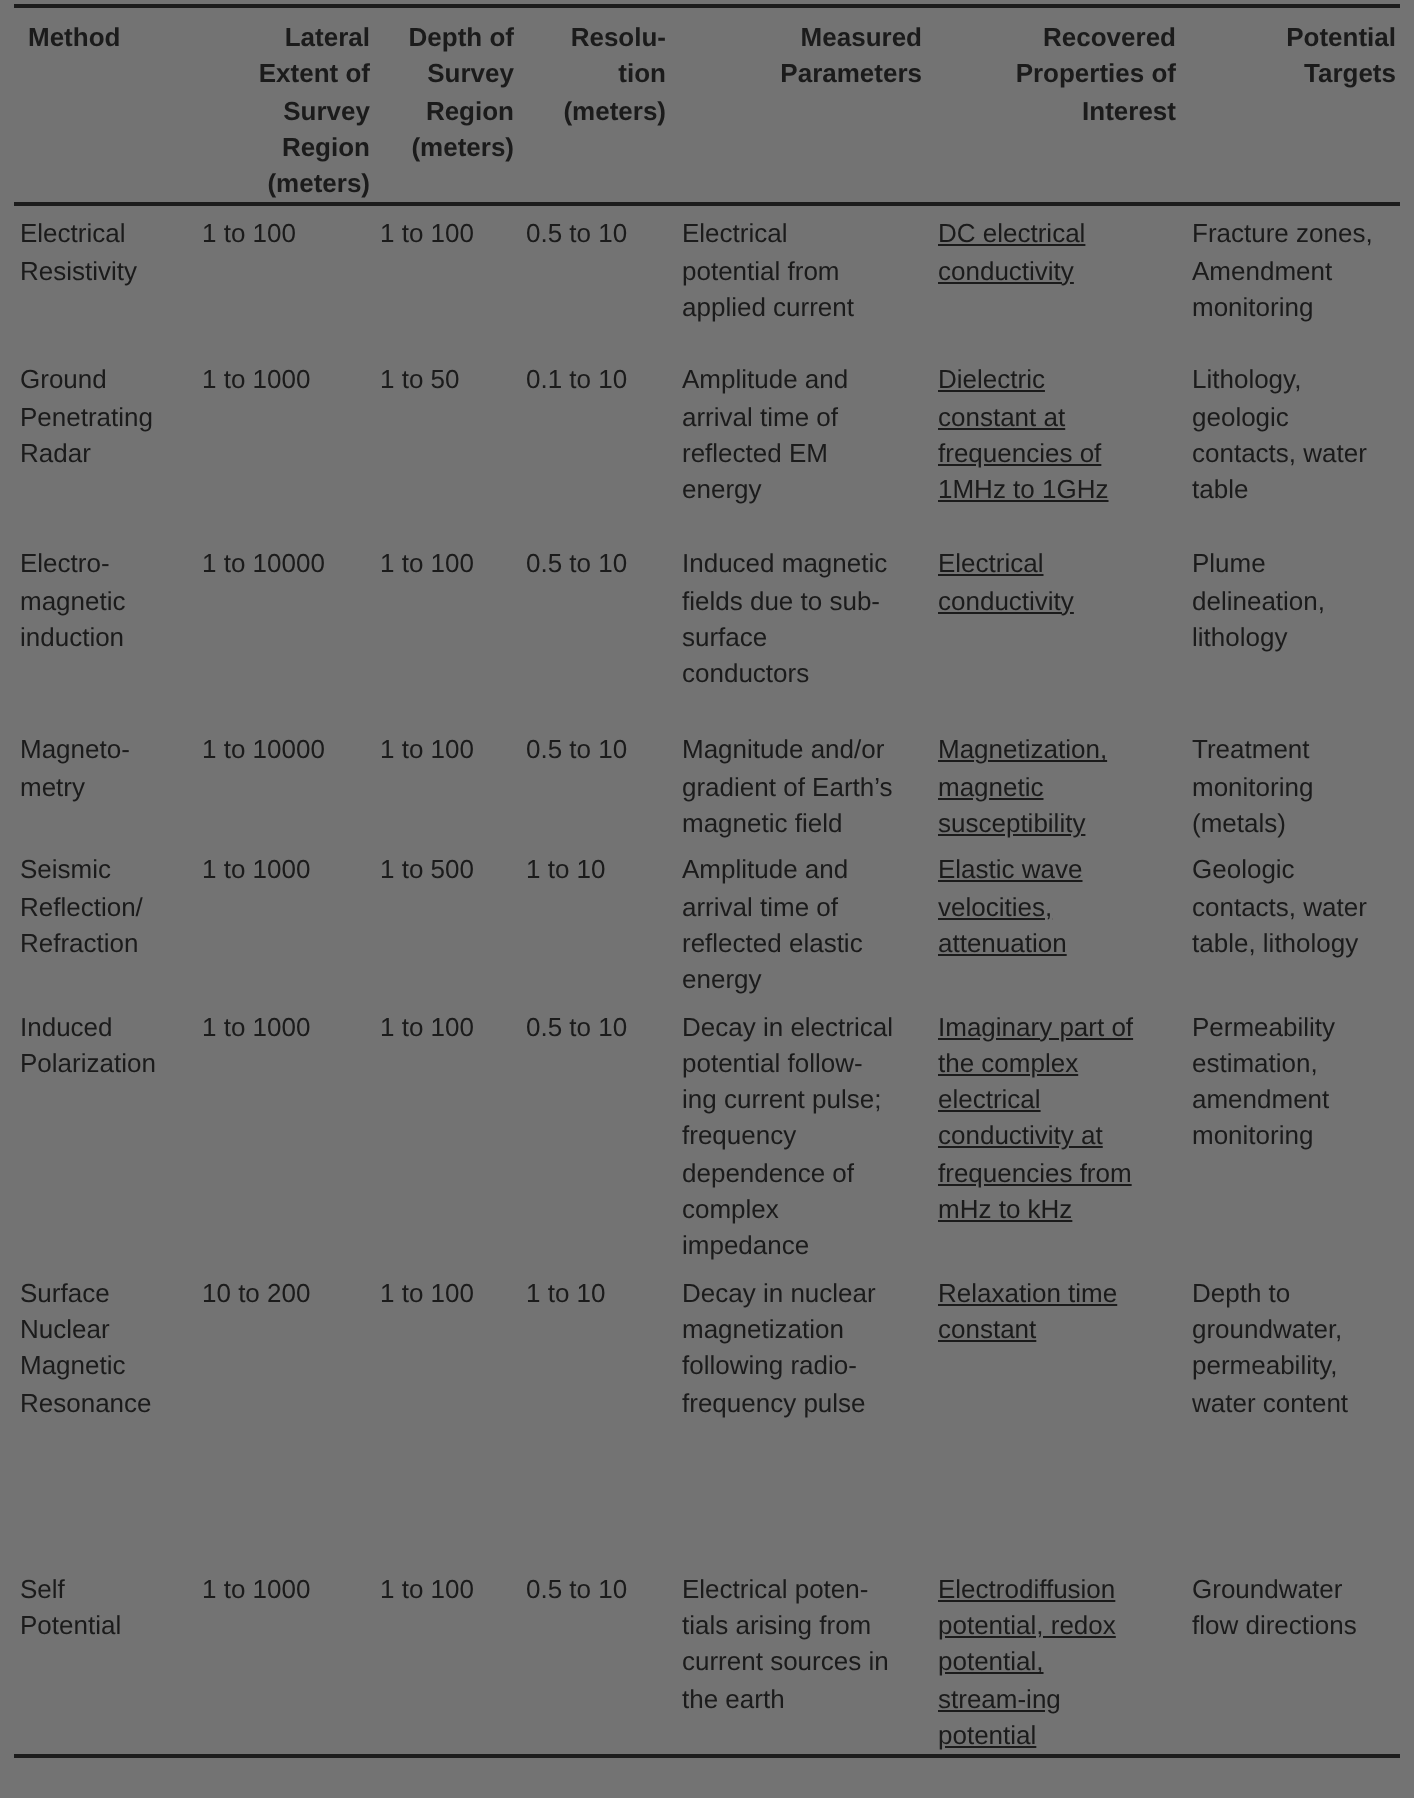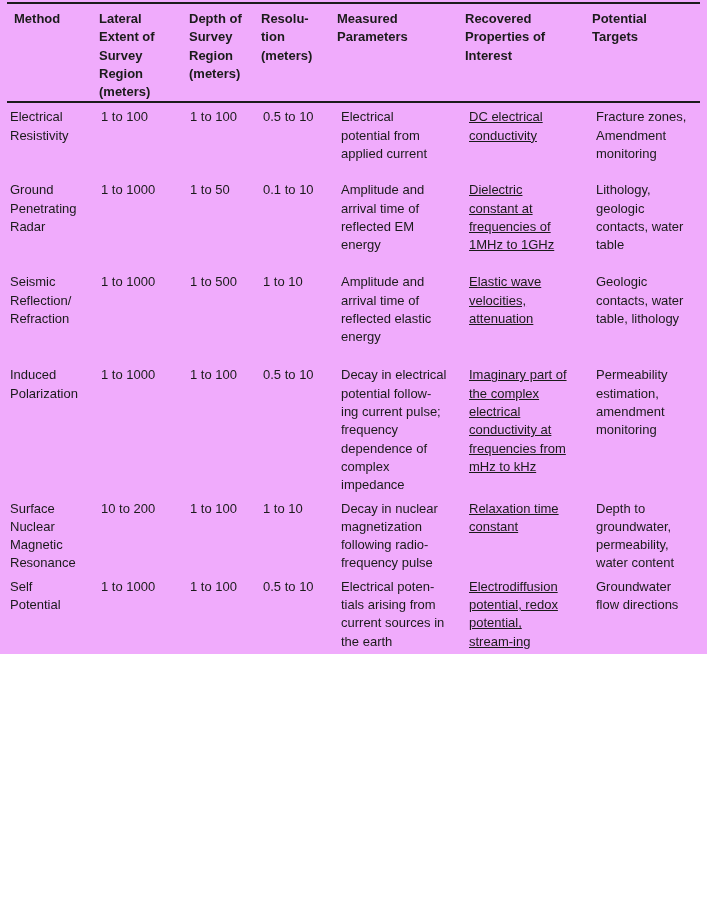--- a/index.html
+++ b/index.html
@@ -4,22 +4,22 @@
 <style>
   html, body {
     margin: 0;
     padding: 0;
     background: #ffffff;
     width: 707px;
     font-family: "Liberation Sans", sans-serif;
   }
   .page {
     width: 707px;
-    height: 654px;
-    background: #f0abfc;
+    height: 899px;
+    background: #737373;
     position: relative;
     box-sizing: border-box;
   }
   table.methods {
     position: absolute;
     left: 7px;
     top: 2px;
     width: 693px;
     border-collapse: collapse;
     table-layout: fixed;
@@ -34,21 +34,21 @@
   col.c-measured   { width: 128px; }
   col.c-recovered  { width: 127px; }
   col.c-targets    { width: 110px; }
 
   thead tr { height: 94px; }
   thead th {
     font-size: 13px;
     font-weight: bold;
     line-height: 18.3px;
     vertical-align: top;
-    text-align: left;
+    text-align: right;
     padding: 6px 2px 0 2px;
     white-space: pre-line;
     border-bottom: 2px solid #1c1c1c;
   }
   thead th.h-method { text-align: left; padding-left: 7px; }
 
   tbody td {
     font-size: 13px;
     font-weight: normal;
     line-height: 18.3px;
@@ -142,20 +142,53 @@
         <td class="b-recovered">Dielectric
 constant at
 frequencies of
 1MHz to 1GHz</td>
         <td class="b-targets">Lithology,
 geologic
 contacts, water
 table</td>
       </tr>
       <tr>
+        <td class="b-method">Electro-
+magnetic
+induction</td>
+        <td class="b-lateral">1 to 10000</td>
+        <td class="b-depth">1 to 100</td>
+        <td class="b-resolution">0.5 to 10</td>
+        <td class="b-measured">Induced magnetic
+fields due to sub-
+surface
+conductors</td>
+        <td class="b-recovered">Electrical
+conductivity</td>
+        <td class="b-targets">Plume
+delineation,
+lithology</td>
+      </tr>
+      <tr>
+        <td class="b-method">Magneto-
+metry</td>
+        <td class="b-lateral">1 to 10000</td>
+        <td class="b-depth">1 to 100</td>
+        <td class="b-resolution">0.5 to 10</td>
+        <td class="b-measured">Magnitude and/or
+gradient of Earth’s
+magnetic field</td>
+        <td class="b-recovered">Magnetization,
+magnetic
+susceptibility</td>
+        <td class="b-targets">Treatment
+monitoring
+(metals)</td>
+      </tr>
+      <tr>
         <td class="b-method">Seismic
 Reflection/
 Refraction</td>
         <td class="b-lateral">1 to 1000</td>
         <td class="b-depth">1 to 500</td>
         <td class="b-resolution">1 to 10</td>
         <td class="b-measured">Amplitude and
 arrival time of
 reflected elastic
 energy</td>

